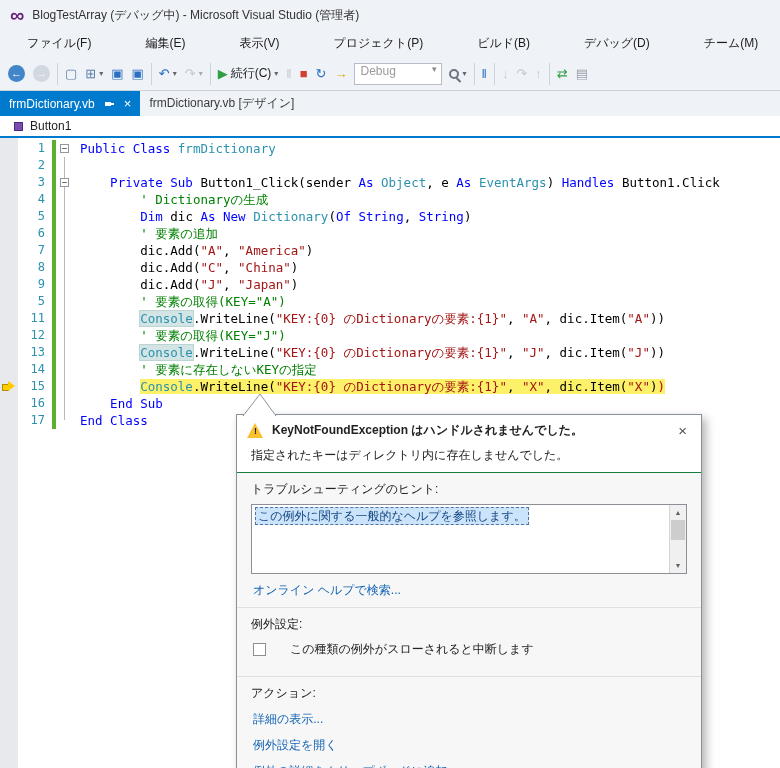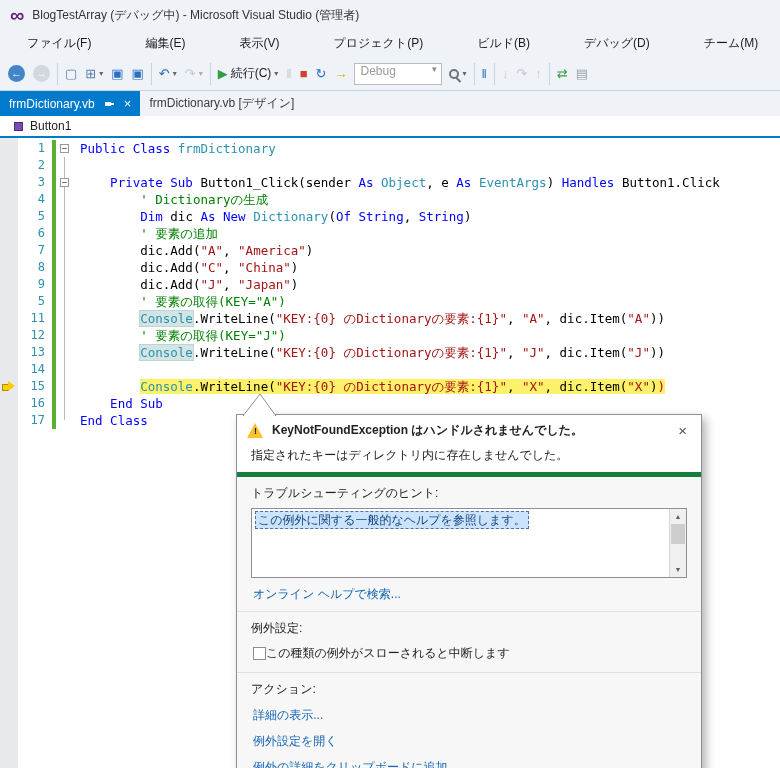--- a/index.html
+++ b/index.html
@@ -66,35 +66,35 @@
   
   .exc-dialog{position:absolute;left:236px;top:414px;width:466px;background:#f7f7f7;
               border:1px solid #8a9097;box-shadow:4px 4px 9px rgba(0,0,0,.3);z-index:20;color:#222}
   .exc-wedge{position:absolute;top:-22px;left:4px;width:36px;height:23px}
   .exc-header{display:flex;align-items:center;gap:8px;background:#fff;padding:7px 10px 4px}
   .warn-icon{position:relative;width:17px;height:15px;flex:none}
   .warn-tri{position:absolute;left:0;top:0;width:0;height:0;border-left:8.5px solid transparent;border-right:8.5px solid transparent;border-bottom:15px solid #fbc02d}
   .warn-bang{position:absolute;left:0;top:3px;width:17px;text-align:center;font-weight:bold;font-size:9px;color:#222}
   .exc-title{font-weight:bold;flex:1}
   .exc-close{color:#555;font-size:15px;padding:0 4px}
-  .exc-message{background:#fff;padding:4px 14px 8px;border-bottom:5px solid #15803d}
+  .exc-message{background:#fff;padding:4px 14px 8px;border-bottom:1px solid #15803d}
   .exc-section{padding:8px 14px 0}
   .exc-label.bold{font-weight:normal}
   .exc-listbox{position:relative;margin-top:6px;height:70px;background:#fff;border:1px solid #8b9097}
   .exc-list-items{position:absolute;left:1px;top:1px;right:18px;bottom:1px;overflow:hidden;padding:1px 2px}
   .tip-item{display:inline-block;background:#cbe3fb;border:1px dashed #4f74a2;color:#13457e;padding:0 2px;line-height:16px}
   .exc-scrollbar{position:absolute;right:0;top:0;bottom:0;width:17px;background:#f0f0f0;border-left:1px solid #d5d5d5}
   .sb-btn{position:absolute;left:0;width:16px;height:15px;font-size:7px;color:#606060;display:flex;align-items:center;justify-content:center}
   .sb-btn.sb-up{top:0}
   .sb-btn.sb-down{bottom:0}
   .sb-thumb{position:absolute;top:15px;left:1px;width:14px;height:20px;background:#cdcdcd}
   .exc-link{color:#1464b4;margin:8px 0 8px 2px;display:inline-block;cursor:default}
   .exc-link.action{display:block;margin:9px 0 0 2px}
   .exc-divider{height:1px;background:#e0e0e0}
-  .exc-check-row{display:flex;align-items:center;gap:0;margin:8px 0 10px 2px}
+  .exc-check-row{display:flex;align-items:center;gap:24px;margin:8px 0 18px 2px}
   .checkbox{width:13px;height:13px;background:#fff;border:1px solid #8e8e8e;flex:none}
   .exc-actions-pad{padding-bottom:12px}
 </style>
 </head>
 <body>
 
 <div class="titlebar">
   <span class="vs-logo">∞</span>
   <span class="title-text">BlogTestArray (デバッグ中) - Microsoft Visual Studio (管理者)</span>
 </div>
@@ -307,21 +307,21 @@
         <div class="n-cell">13</div>
         <div class="c-cell"></div>
         <div class="f-cell"></div>
         <pre class="t-cell"><span class="plain">        </span><span class="typehl">Console</span><span class="plain">.WriteLine(</span><span class="str">"KEY:{0} のDictionaryの要素:{1}"</span><span class="plain">, </span><span class="str">"J"</span><span class="plain">, dic.Item(</span><span class="str">"J"</span><span class="plain">))</span></pre>
       </div>
       <div class="code-row">
         <div class="g-cell"></div>
         <div class="n-cell">14</div>
         <div class="c-cell"></div>
         <div class="f-cell"></div>
-        <pre class="t-cell"><span class="plain">        </span></pre>
+        <pre class="t-cell"><span class="plain">        </span><span class="com">' 要素に存在しないKEYの指定</span></pre>
       </div>
       <div class="code-row">
         <div class="g-cell">
           <span class="exec-arrow"></span>
         </div>
         <div class="n-cell">15</div>
         <div class="c-cell"></div>
         <div class="f-cell"></div>
         <pre class="t-cell"><span class="plain">        </span><span class="cur"><span class="type">Console</span><span class="plain">.WriteLine(</span><span class="str">"KEY:{0} のDictionaryの要素:{1}"</span><span class="plain">, </span><span class="str">"X"</span><span class="plain">, dic.Item(</span><span class="str">"X"</span><span class="plain">)</span><span class="err">)</span></span></pre>
       </div>

